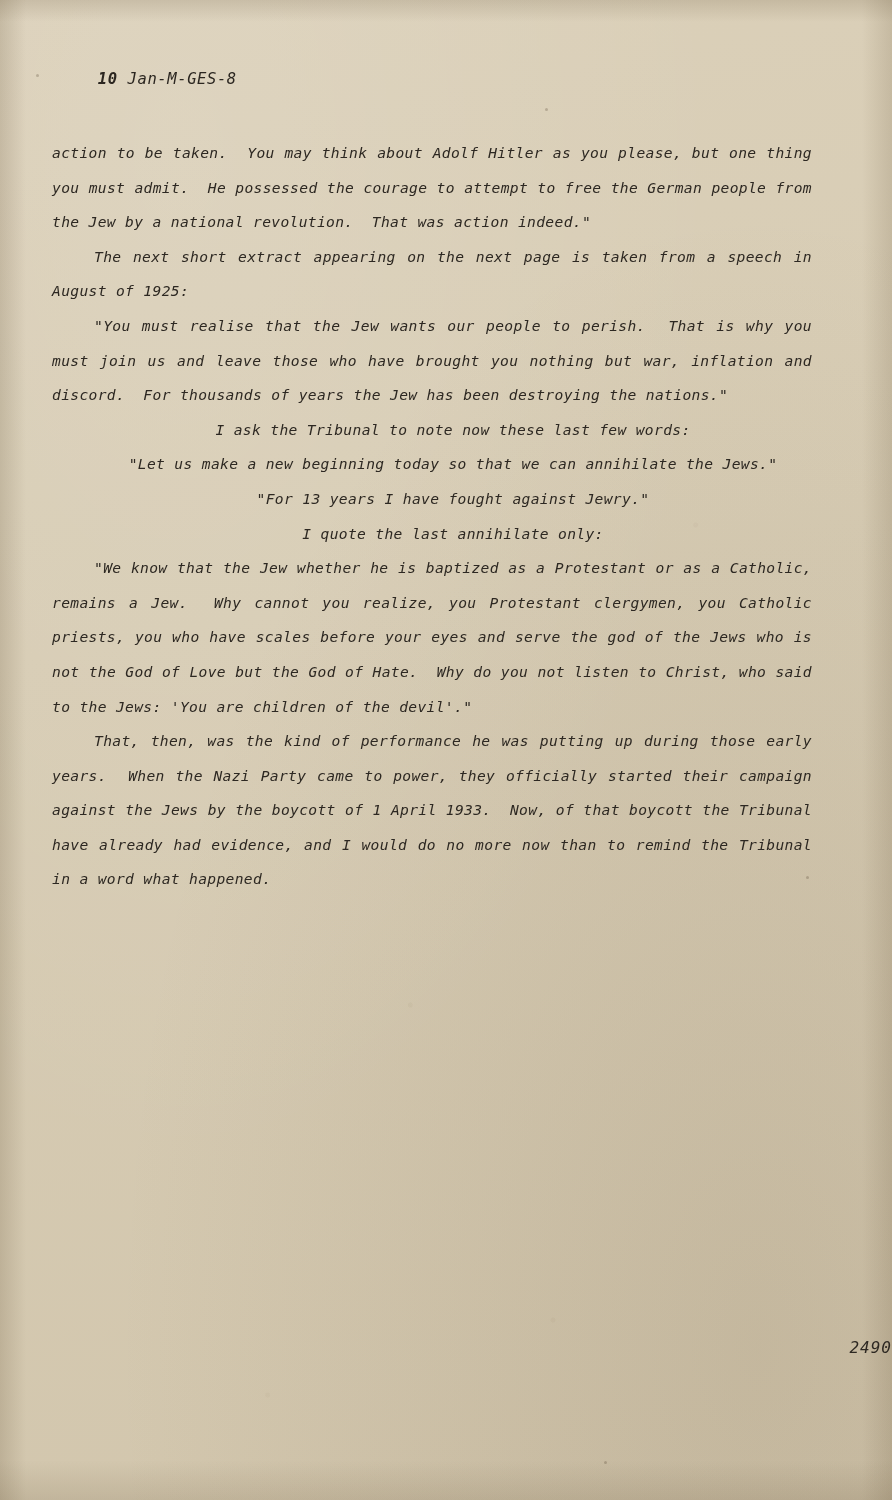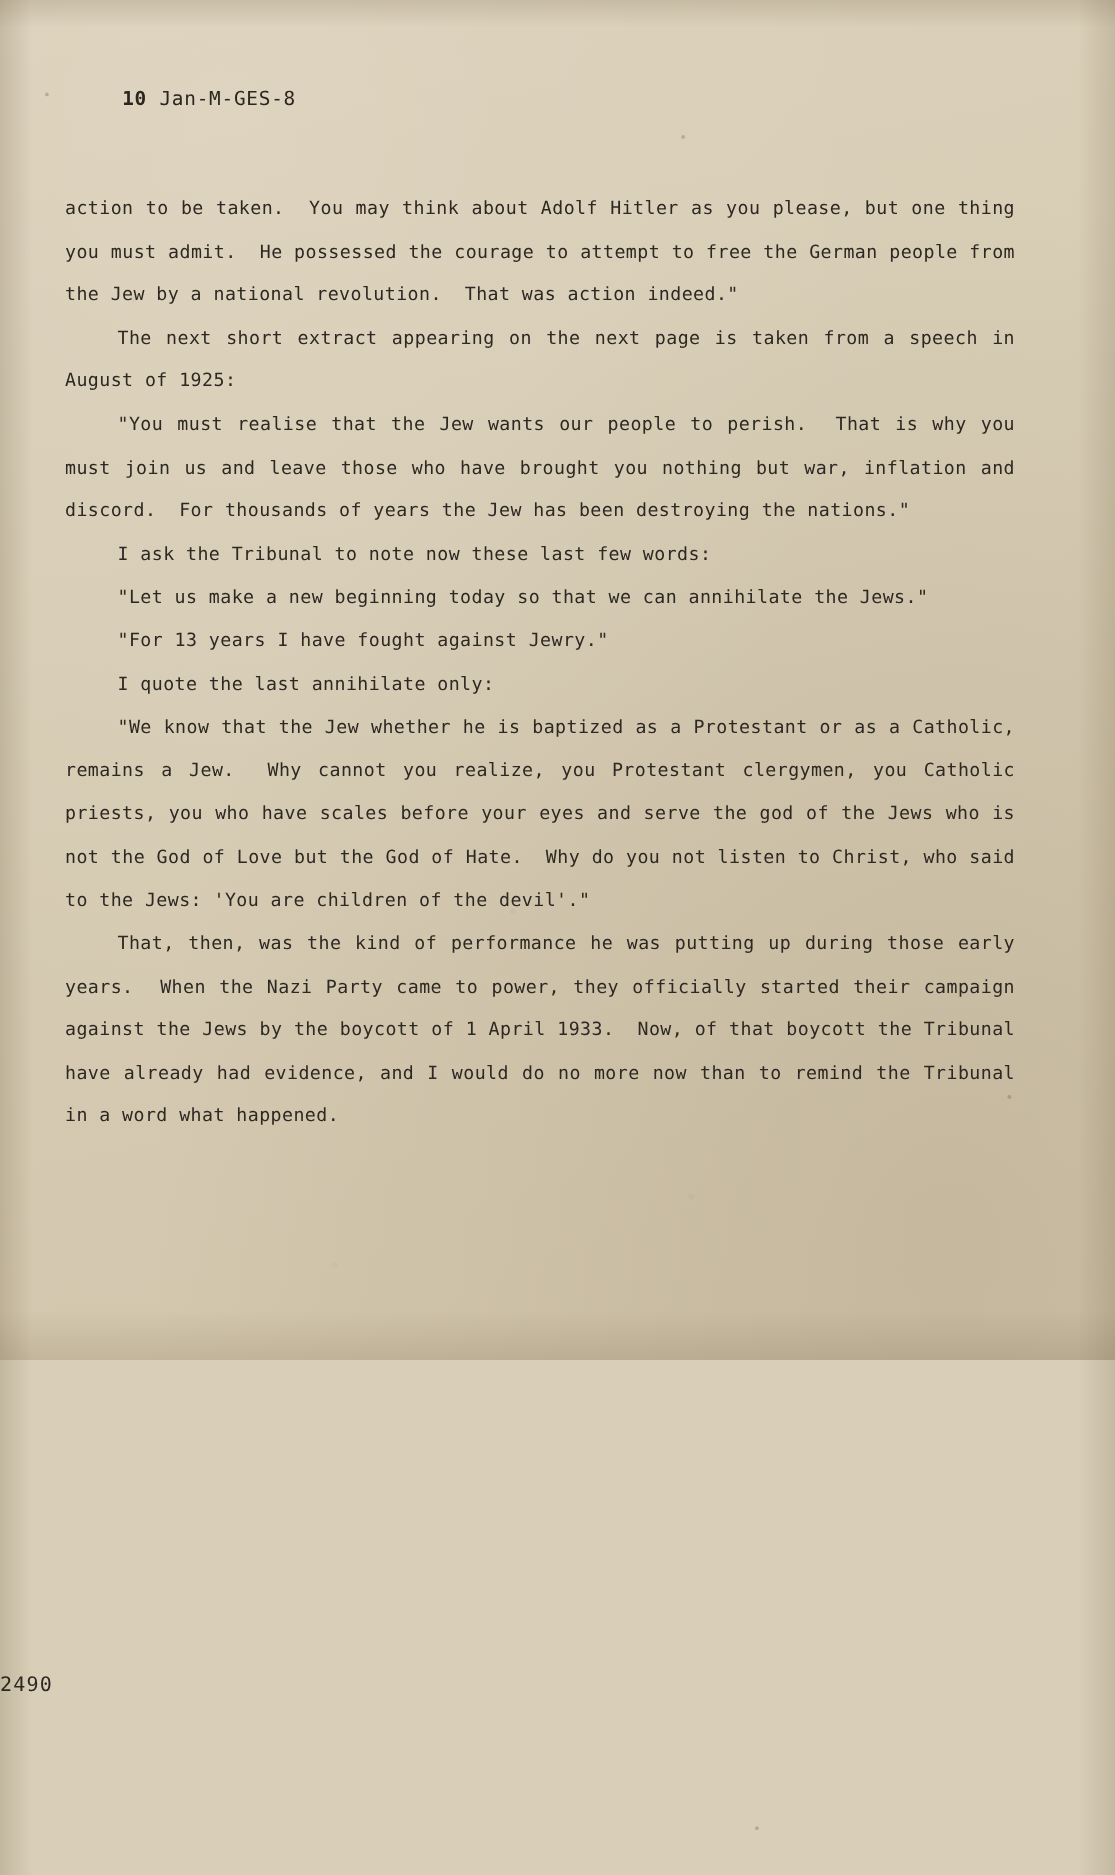--- a/index.html
+++ b/index.html
@@ -9,26 +9,27 @@
   body {
     width: 892px;
     height: 1500px;
     background: #d9cfb8;
     font-family: "DejaVu Sans Mono", monospace;
     overflow: hidden;
   }
   .page {
     position: relative;
     width: 892px;
-    height: 1088px;
+    height: 1500px;
     background:
       radial-gradient(ellipse at 20% 10%, rgba(255,255,255,0.10), rgba(0,0,0,0) 55%),
       radial-gradient(ellipse at 85% 90%, rgba(90,70,40,0.12), rgba(0,0,0,0) 60%),
       linear-gradient(170deg, #dbd0b9 0%, #d7ccb4 40%, #d2c6ad 100%);
     box-sizing: border-box;
+    font-style: italic;
   }
   .grain {
     position: absolute;
     inset: 0;
     pointer-events: none;
     background-image:
       radial-gradient(circle at 12% 22%, rgba(120,100,70,0.07) 0 2px, rgba(0,0,0,0) 3px),
       radial-gradient(circle at 46% 67%, rgba(120,100,70,0.06) 0 2px, rgba(0,0,0,0) 3px),
       radial-gradient(circle at 78% 35%, rgba(120,100,70,0.05) 0 2px, rgba(0,0,0,0) 3px),
       radial-gradient(circle at 62% 88%, rgba(120,100,70,0.06) 0 2px, rgba(0,0,0,0) 3px),
@@ -42,46 +43,46 @@
     font-size: 15.5px;
     letter-spacing: 0.6px;
     color: #2b2620;
     white-space: pre;
   }
   .header .pageno {
     font-weight: bold;
   }
   .body-text {
     position: absolute;
-    top: 150px;
+    top: 136px;
     left: 52px;
     width: 760px;
     color: #2d2822;
     font-size: 14.6px;
     line-height: 34.6px;
     letter-spacing: 0.35px;
   }
   .para {
     margin: 0 0 0 0;
     text-align: justify;
     text-justify: inter-word;
     white-space: pre-wrap;
   }
   .para.indent {
     text-indent: 42px;
   }
   .para.tight {
-    text-align: left;
+    text-align: center;
   }
   .folio {
     position: absolute;
     top: 1338px;
     left: 0;
     width: 892px;
-    text-align: left;
+    text-align: right;
     font-size: 16px;
     letter-spacing: 1px;
     color: #2d2822;
   }
   .edge-left {
     position: absolute;
     top: 0; left: 0;
     width: 26px; height: 1500px;
     background: linear-gradient(to right, rgba(90,72,44,0.18), rgba(90,72,44,0));
     pointer-events: none;

